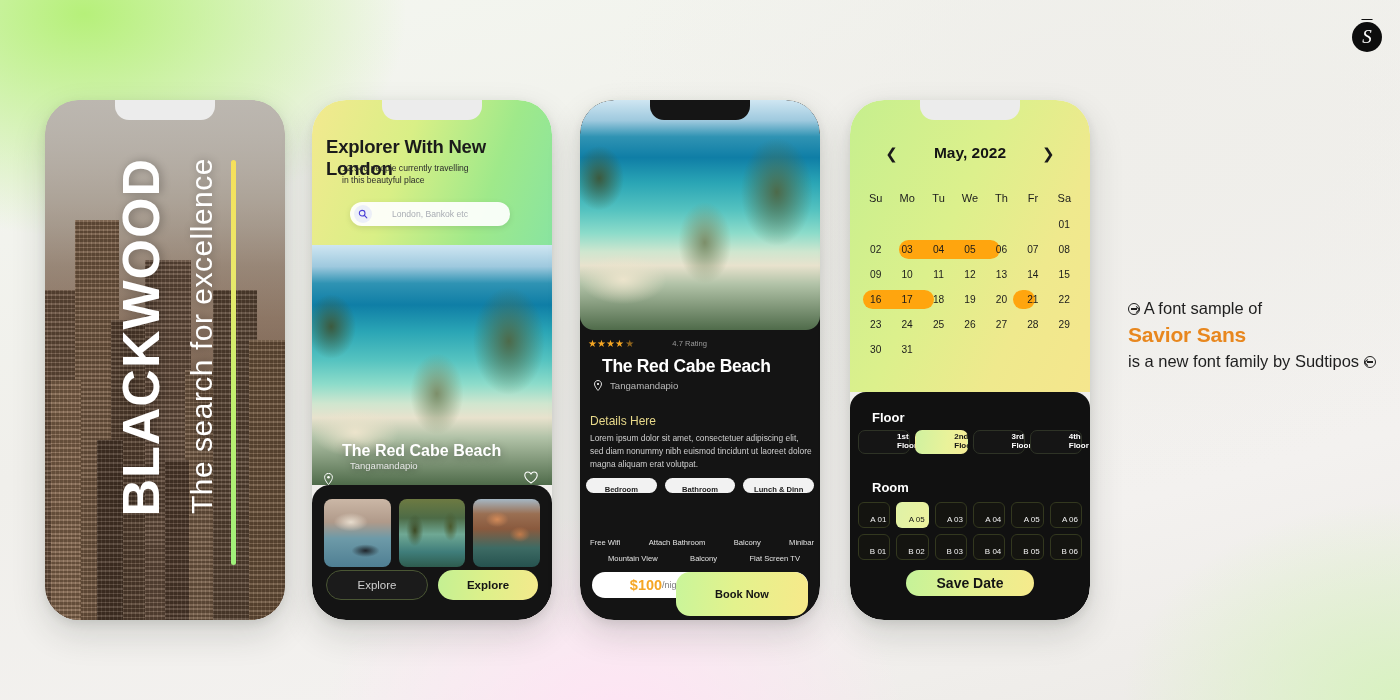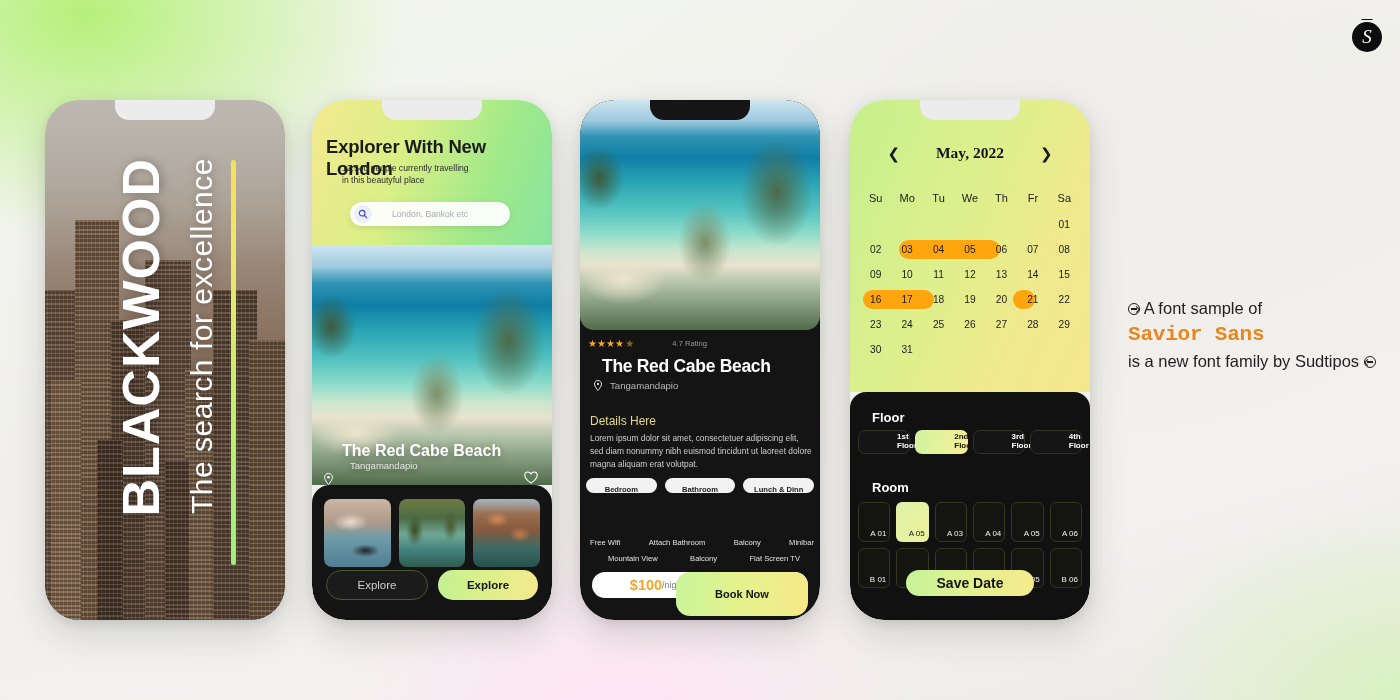--- a/index.html
+++ b/index.html
@@ -307,21 +307,21 @@
   #phone4 { left: 850px; top: 100px; }
   .p4-top {
     position: absolute; top: 0; left: 0; right: 0; height: 292px;
     background: linear-gradient(115deg, #c6ef8e 0%, #dcf08c 42%, #efe98d 72%, #f5e68d 100%);
   }
   .cal-head {
     position: absolute; top: 44px; left: 0; right: 0;
     display: flex; align-items: center; justify-content: center;
     gap: 36px;
   }
-  .cal-month { font-size: 15.5px; font-weight: 700; color: #141414; font-family: Liberation Serif, serif; }
+  .cal-month { font-size: 15.5px; font-weight: 700; color: #141414; }
   .cal-arrow { font-size: 15px; color: #1a1a1a; font-weight: 400; line-height: 1; }
   .cal-grid {
     position: absolute; top: 88px; left: 10px; right: 10px;
   }
   .cal-row {
     display: grid; grid-template-columns: repeat(7, 1fr);
     margin-bottom: 6px; position: relative;
   }
   .cal-cell {
     height: 19px;
@@ -360,21 +360,21 @@
   .floor-btn.sel {
     background: linear-gradient(100deg, #d0f2a0 0%, #e9f29a 60%, #f5ec95 100%);
     color: #141414; border-color: transparent;
   }
   .floor-btn span { position: relative; left: 14px; }
   .room-grid {
     position: absolute; left: 8px; right: 8px; top: 110px;
   }
   .room-row { display: flex; gap: 6px; margin-bottom: 6px; }
   .room-cell {
-    flex: 1; height: 40px; border-radius: 6px;
+    flex: 1; height: 26px; border-radius: 6px;
     border: 1px solid #33381f; background: #141410;
     color: #f2f2f2; font-size: 8px;
     display: flex; align-items: flex-end; justify-content: flex-end;
     padding: 0 3px 3px 0;
   }
   .room-cell.sel {
     background: linear-gradient(110deg, #dff2a8 0%, #edf29c 100%);
     color: #141414; border-color: transparent;
   }
   .save-btn {
@@ -388,21 +388,21 @@
   
   .sample {
     position: absolute; left: 1128px; top: 296px; width: 260px;
   }
   .sample-l1, .sample-l3 {
     font-size: 16.5px; color: #1f1f1f; line-height: 1.5;
     white-space: nowrap;
   }
   .sample-l2 {
     font-size: 21px; font-weight: 700; color: #e8871e;
-    line-height: 1.35; letter-spacing: -0.2px; font-family: Liberation Mono, monospace;
+    line-height: 1.35; letter-spacing: -0.2px;
   }
   .arw {
     display: inline-block; width: 12px; height: 12px;
     border: 1.3px solid #1f1f1f; border-radius: 50%;
     position: relative; top: 1px;
   }
   .arw::after {
     content: ""; position: absolute; left: 2.4px; top: 4.4px;
     width: 6px; height: 1.3px; background: #1f1f1f;
   }

